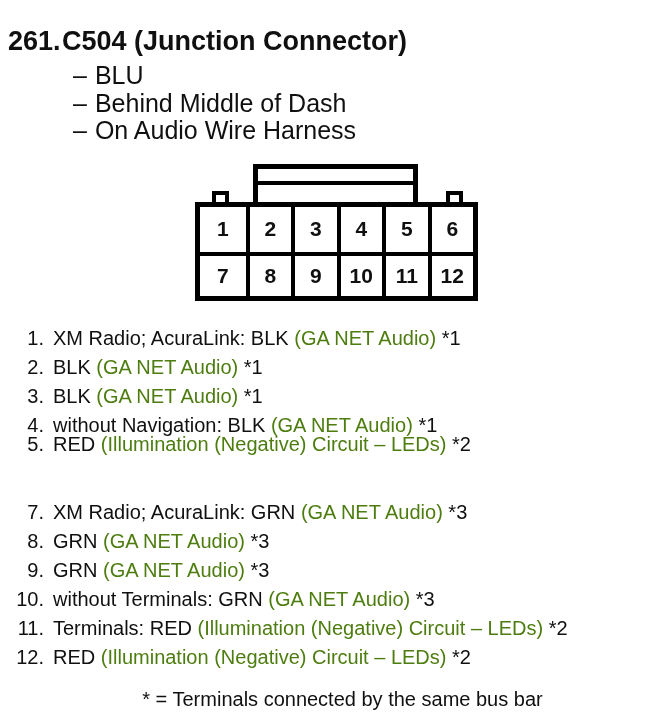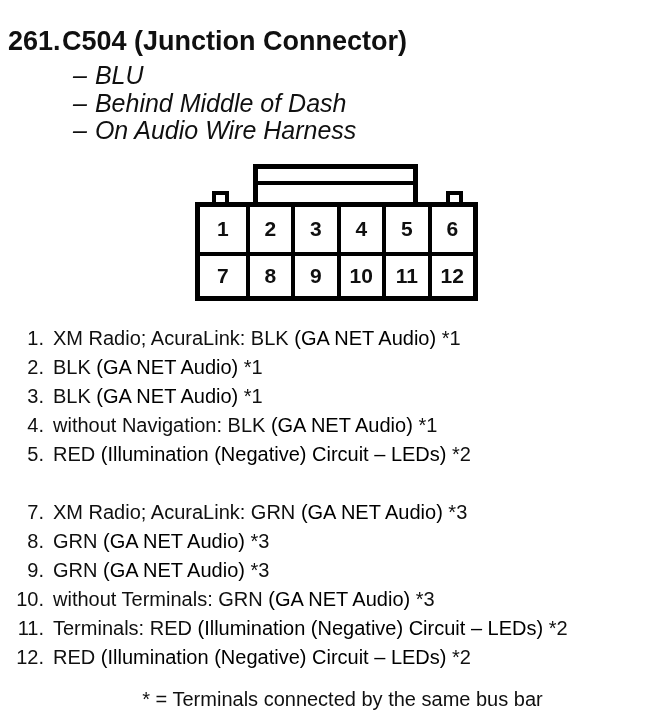--- a/index.html
+++ b/index.html
@@ -23,21 +23,20 @@
     white-space: nowrap;
   }
   .title-num { display: inline-block; width: 54px; }
 
   .detail-line {
     position: absolute;
     left: 73px;
     font-size: 25px;
     line-height: 28px;
     white-space: nowrap;
-    font-style: italic;
   }
   .detail-dash { display: inline-block; margin-right: 8px; }
 
   
   .diagram { position: absolute; top: 0; left: 0; width: 648px; height: 300px; }
 
   .latch {
     position: absolute;
     left: 253px; top: 140px;
     width: 165px; height: 40px;
@@ -97,21 +96,21 @@
     font-size: 20px;
     line-height: 24px;
     white-space: nowrap;
   }
   .pin-num {
     display: inline-block;
     width: 36px;
     text-align: right;
   }
   .pin-text { margin-left: 9px; }
-  .blue { color: #000000; }
+  .blue { color: #4d7c0f; }
 
   
   .footnote {
     position: absolute;
     top: 664px; left: 0;
     width: 648px;
     padding-left: 37px;
     box-sizing: border-box;
     text-align: center;
     font-size: 20px;
@@ -164,21 +163,21 @@
   </div>
   <div class="pin-row" style="top:331px">
     <span class="pin-num">2.</span><span class="pin-text"><span>BLK </span><span class="blue">(GA NET Audio)</span><span> *1</span></span>
   </div>
   <div class="pin-row" style="top:360px">
     <span class="pin-num">3.</span><span class="pin-text"><span>BLK </span><span class="blue">(GA NET Audio)</span><span> *1</span></span>
   </div>
   <div class="pin-row" style="top:389px">
     <span class="pin-num">4.</span><span class="pin-text"><span>without Navigation: BLK </span><span class="blue">(GA NET Audio)</span><span> *1</span></span>
   </div>
-  <div class="pin-row" style="top:418px">
+  <div class="pin-row" style="top:408px">
     <span class="pin-num">5.</span><span class="pin-text"><span>RED </span><span class="blue">(Illumination (Negative) Circuit – LEDs)</span><span> *2</span></span>
   </div>
   <div class="pin-row" style="top:476px">
     <span class="pin-num">7.</span><span class="pin-text"><span>XM Radio; AcuraLink: GRN </span><span class="blue">(GA NET Audio)</span><span> *3</span></span>
   </div>
   <div class="pin-row" style="top:505px">
     <span class="pin-num">8.</span><span class="pin-text"><span>GRN </span><span class="blue">(GA NET Audio)</span><span> *3</span></span>
   </div>
   <div class="pin-row" style="top:534px">
     <span class="pin-num">9.</span><span class="pin-text"><span>GRN </span><span class="blue">(GA NET Audio)</span><span> *3</span></span>

